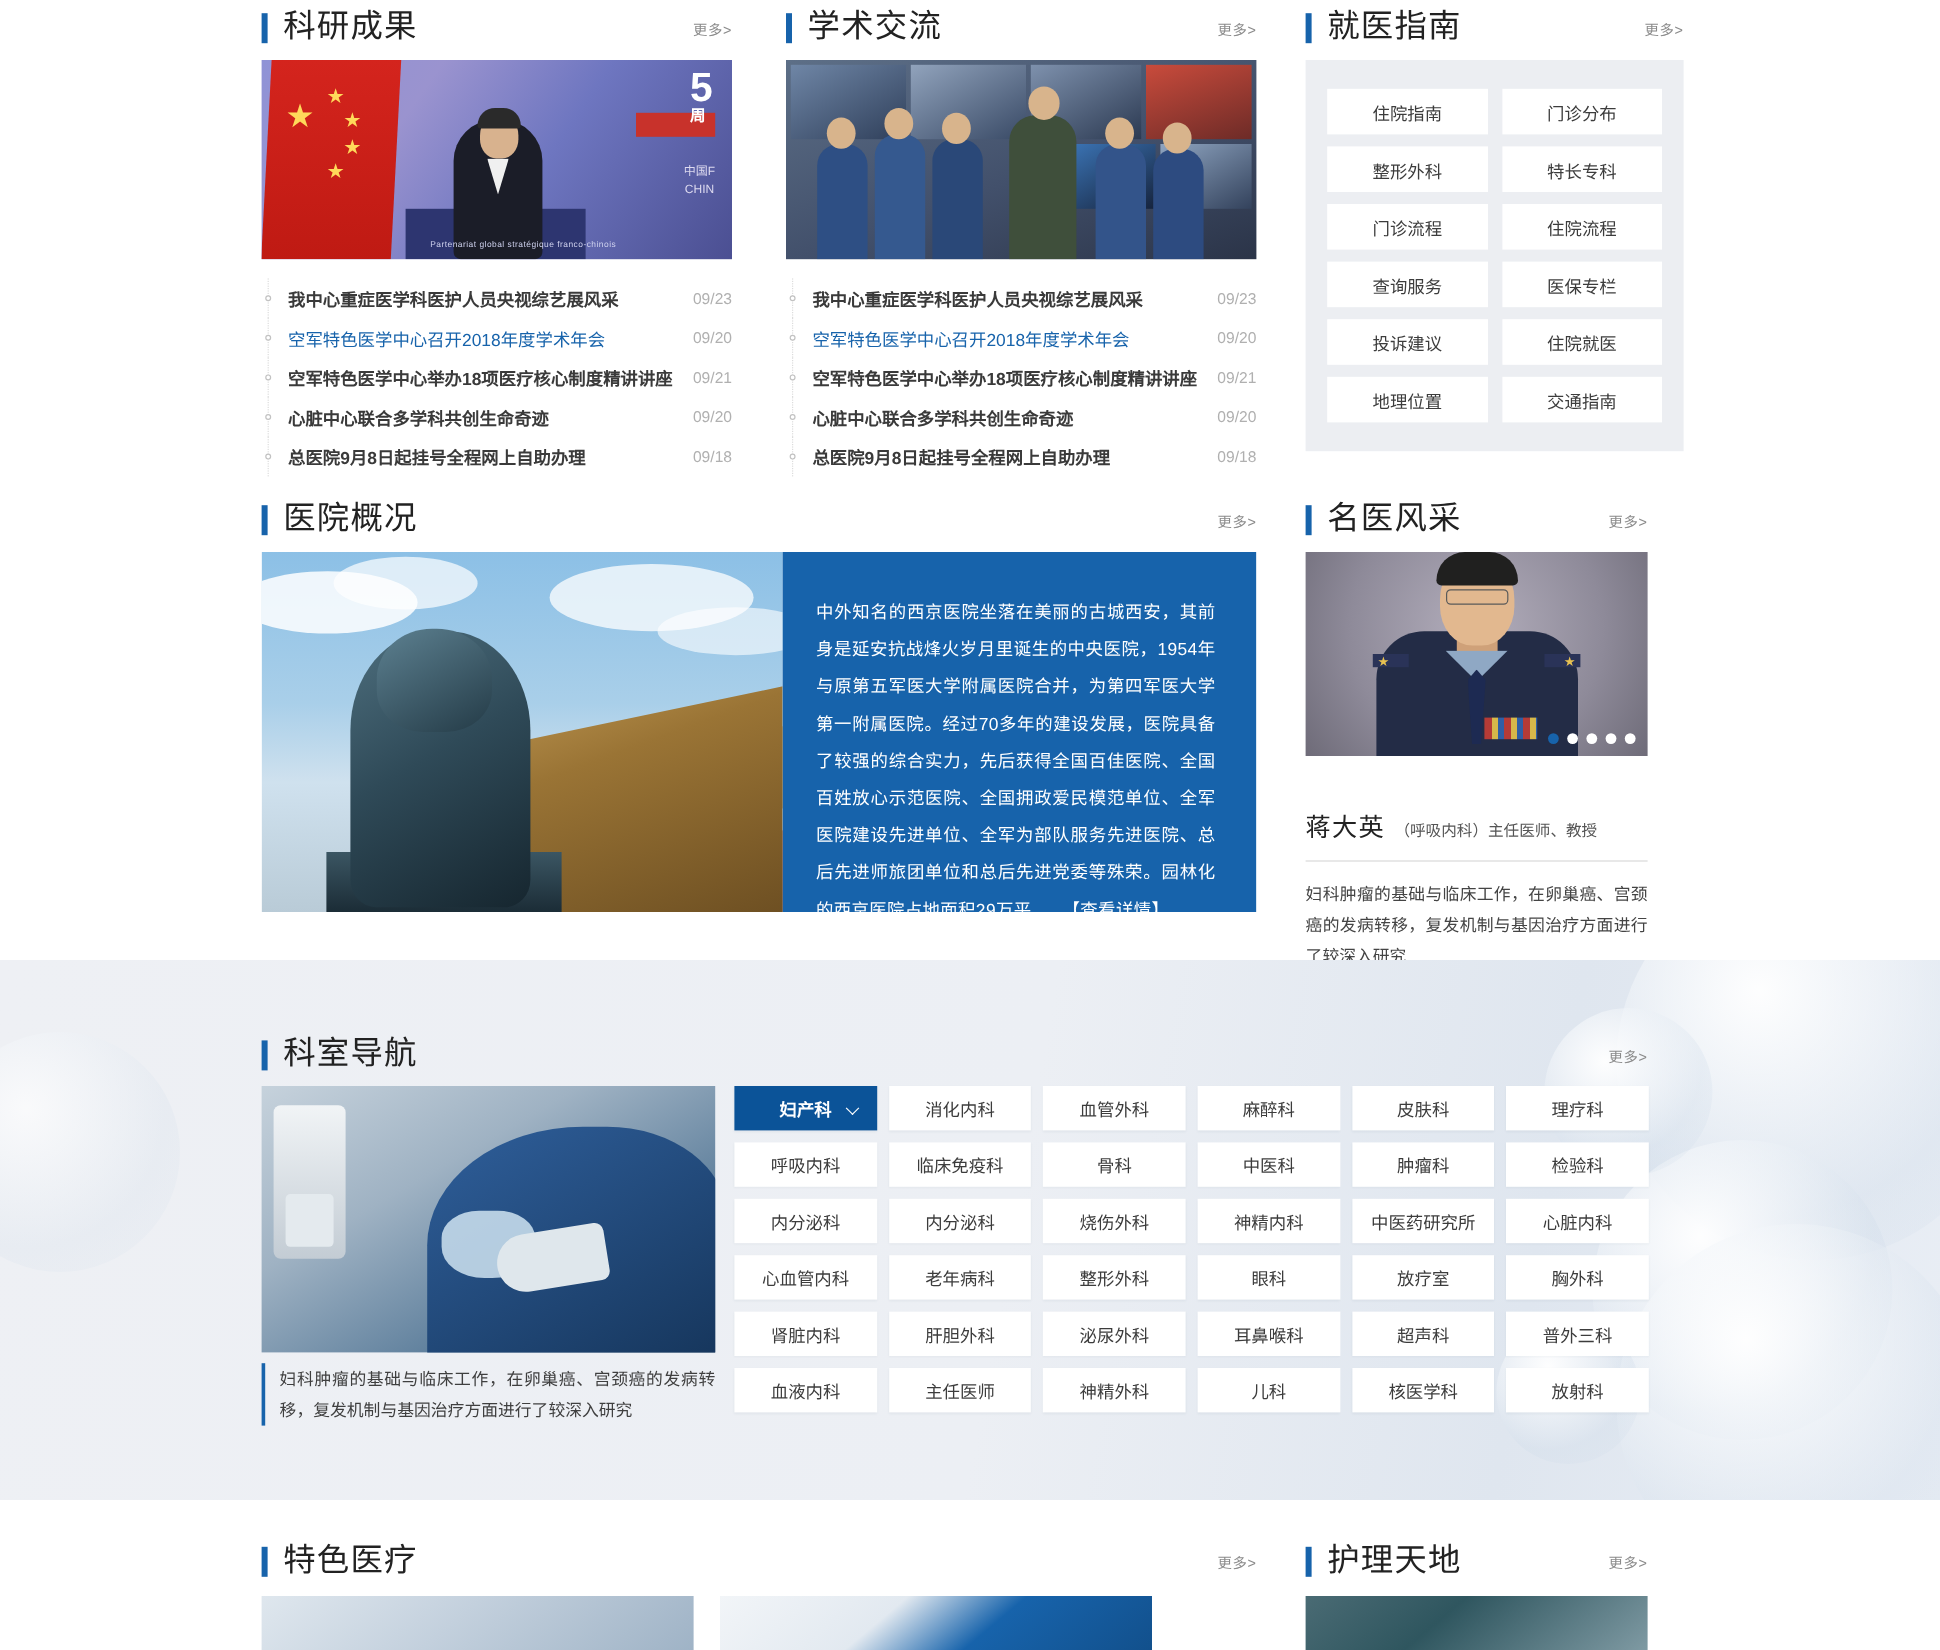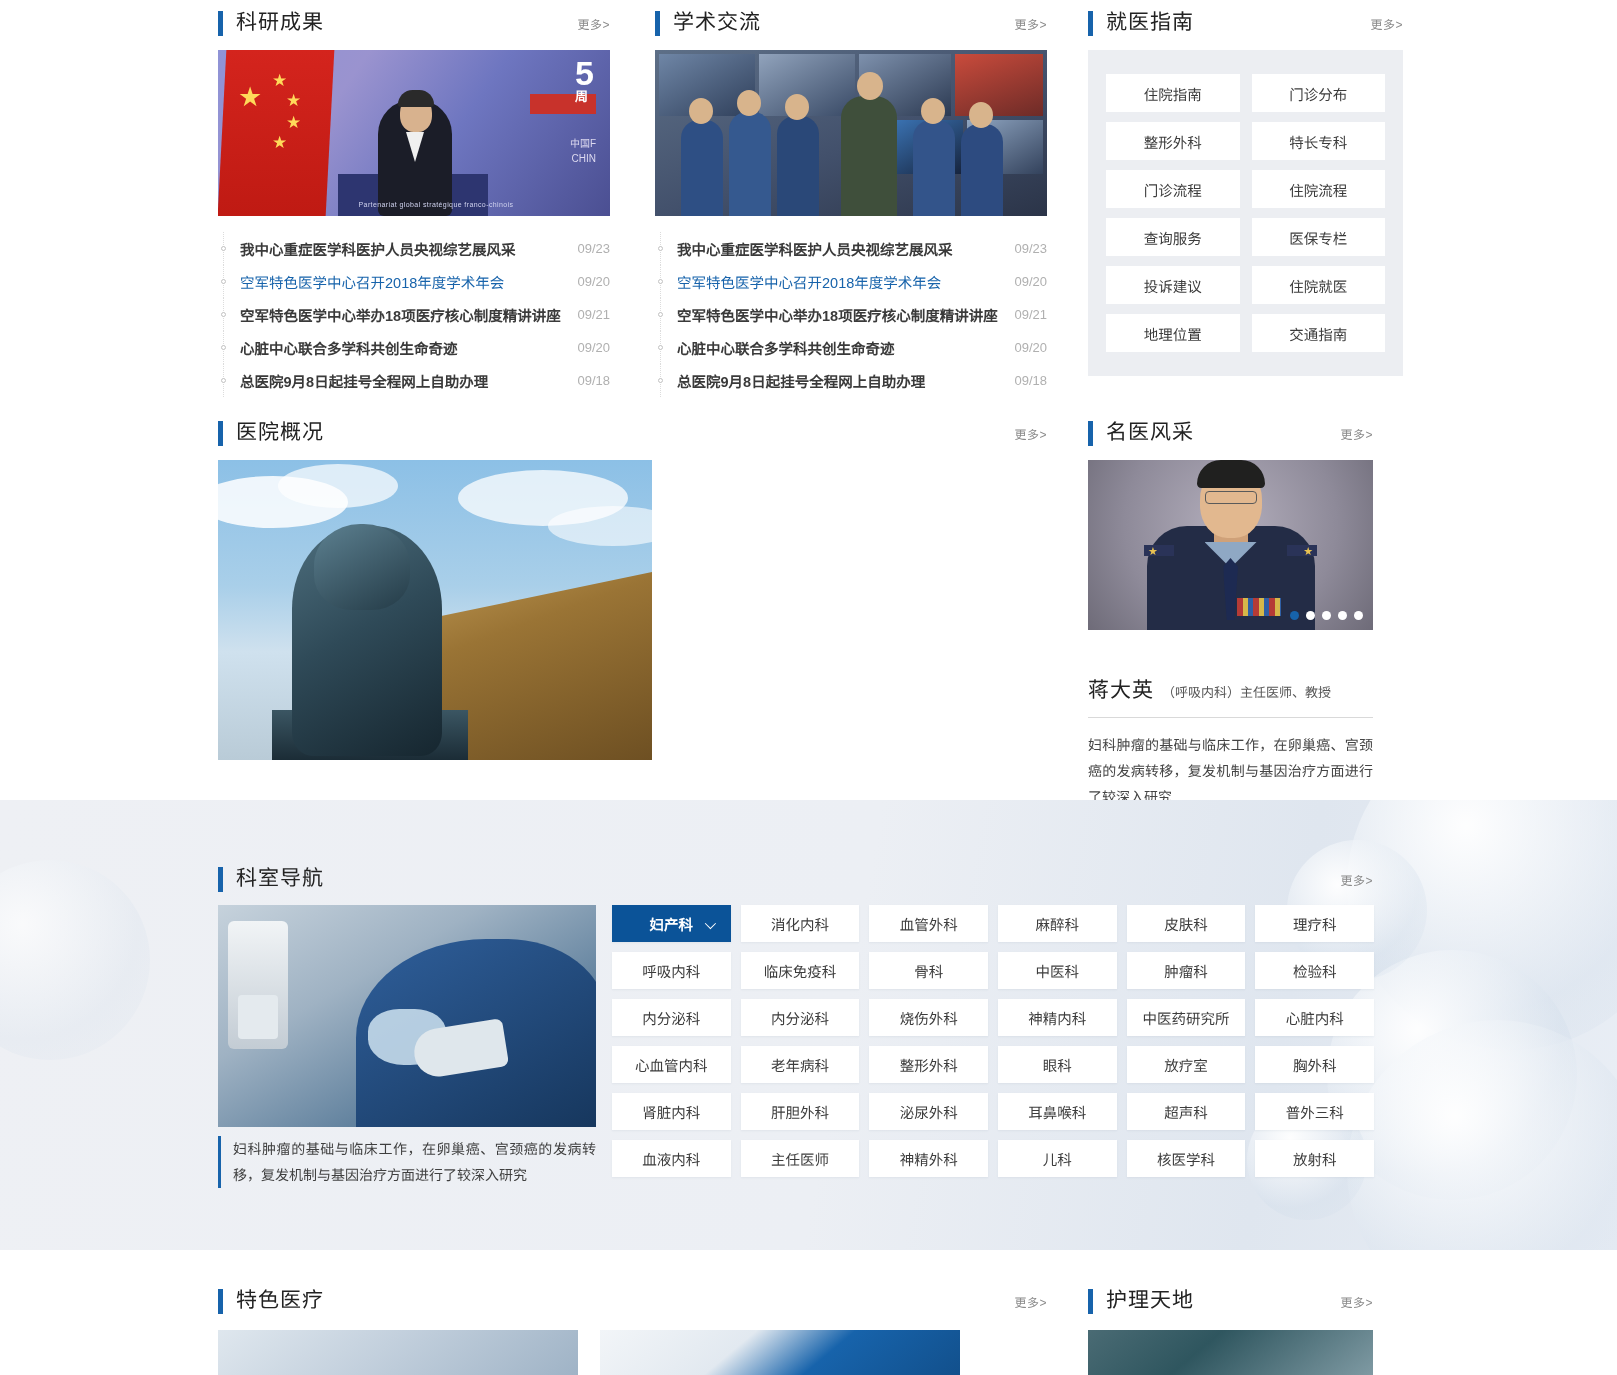--- a/index.html
+++ b/index.html
@@ -16,22 +16,22 @@
 
   
   .sec-head {
     display: flex;
     align-items: flex-end;
     justify-content: space-between;
     height: 36px;
   }
   .sec-title {
     display: flex;
-    align-items: flex-start;
-    font-size: 21px;
+    align-items: flex-end;
+    font-size: 27px;
     font-weight: 400;
     color: #222;
     letter-spacing: 1px;
     line-height: 1;
   }
   .sec-title .bar {
     display: inline-block;
     width: 5px;
     height: 25px;
     background: #1763ab;
@@ -103,21 +103,21 @@
     position:absolute; right:14px; top:44px; width:66px; height:20px;
     background:#c8322b;
   }
   .ph-xi .cn5 {
     position:absolute; right:16px; top:6px;
     color:#fff; font-size:34px; font-weight:700; line-height:1;
   }
   .ph-xi .cn5 small { font-size:13px; display:block; }
   .ph-xi .cntxt {
     position:absolute; right:14px; top:86px; color:#dcd9ef;
-    font-size:10px; line-height:1.5; text-align:right;
+    font-size:10px; line-height:1.5; text-align:center;
   }
   .ph-xi .banner{
     position:absolute; left:118px; bottom:8px; width:200px;
     text-align:center; color:#cfd2ee; font-size:7px; letter-spacing:.4px;
   }
 
   
   .ph-hall { background: linear-gradient(160deg,#5d6f87 0%,#42506b 55%,#2b3448 100%); }
   .ph-hall .panel { position:absolute; background:#23324a; }
   .ph-hall .p1{ left:4px; top:4px; width:96px; height:62px; background:linear-gradient(150deg,#6f86a6,#2f3f5a); }
@@ -583,20 +583,23 @@
           <div class="cloud c2"></div>
           <div class="cloud c3"></div>
           <div class="cloud c4"></div>
           <div class="wall"></div>
           <div class="roof2"></div>
           <div class="roof"></div>
           <div class="lion-base"></div>
           <div class="lion"></div>
           <div class="lion-head"></div>
         </div>
+        <div class="ov-txt">
+          <span>中外知名的西京医院坐落在美丽的古城西安，其前身是延安抗战烽火岁月里诞生的中央医院，1954年与原第五军医大学附属医院合并，为第四军医大学第一附属医院。经过70多年的建设发展，医院具备了较强的综合实力，先后获得全国百佳医院、全国百姓放心示范医院、全国拥政爱民模范单位、全军医院建设先进单位、全军为部队服务先进医院、总后先进师旅团单位和总后先进党委等殊荣。园林化的西京医院占地面积29万平......</span><span class="link">【查看详情】</span>
+        </div>
       </div>
     </div>
 
     <div class="doc-wrap">
       <div class="sec-head">
         <div class="sec-title">
           <span class="bar"></span>
           <span>名医风采</span>
         </div>
         <div class="more">更多&gt;</div>

